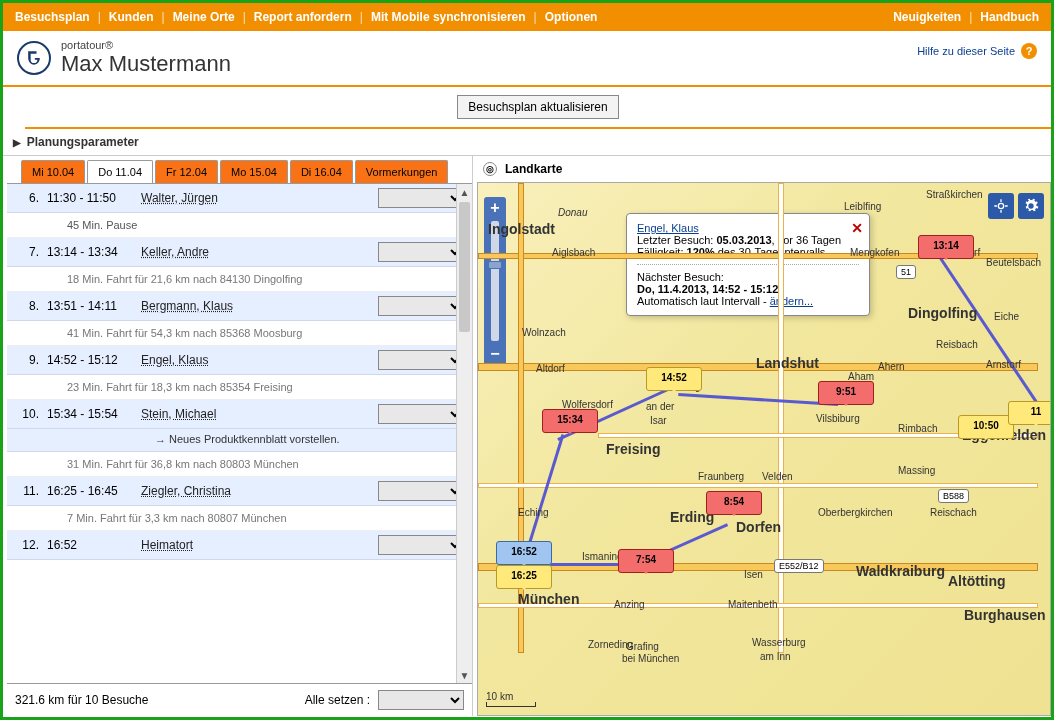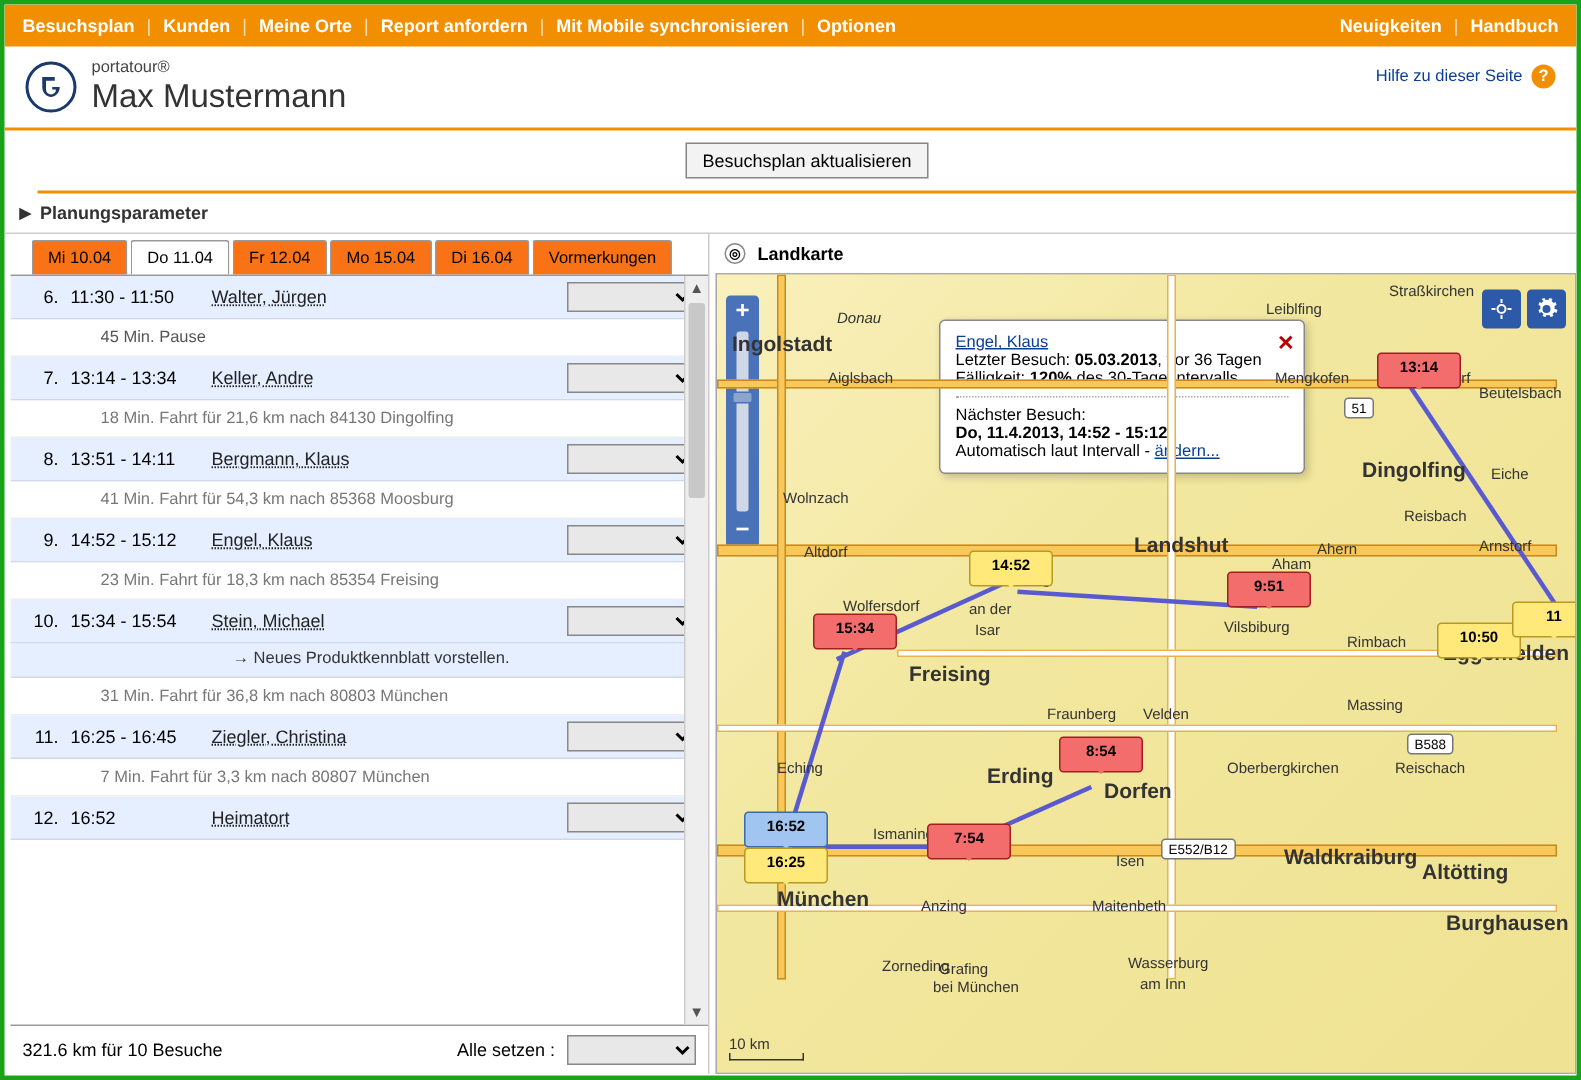--- a/index.html
+++ b/index.html
@@ -259,21 +259,21 @@
         <div class="city" style="left: 74px; top: 64px;">Aiglsbach</div>
         <div class="city" style="left: 448px; top: 6px;">Straßkirchen</div>
         <div class="city" style="left: 366px; top: 18px;">Leiblfing</div>
         <div class="city" style="left: 44px; top: 144px;">Wolnzach</div>
         <div class="city citybig" style="left: 278px; top: 172px;">Landshut</div>
         <div class="city" style="left: 84px; top: 216px;">Wolfersdorf</div>
         <div class="city" style="left: 178px; top: 198px;">Moosburg</div>
         <div class="city" style="left: 168px; top: 218px;">an der</div>
         <div class="city" style="left: 172px; top: 232px;">Isar</div>
         <div class="city citybig" style="left: 128px; top: 258px;">Freising</div>
-        <div class="city citybig" style="left: 180px; top: 326px;">Erding</div>
+        <div class="city citybig" style="left: 192px; top: 326px;">Erding</div>
         <div class="city" style="left: 220px; top: 288px;">Fraunberg</div>
         <div class="city" style="left: 284px; top: 288px;">Velden</div>
         <div class="city" style="left: 338px; top: 230px;">Vilsbiburg</div>
         <div class="city citybig" style="left: 258px; top: 336px;">Dorfen</div>
         <div class="city citybig" style="left: 40px; top: 408px;">München</div>
         <div class="city" style="left: 104px; top: 368px;">Ismaning</div>
         <div class="city" style="left: 40px; top: 324px;">Eching</div>
         <div class="city" style="left: 136px; top: 416px;">Anzing</div>
         <div class="city" style="left: 266px; top: 386px;">Isen</div>
         <div class="city" style="left: 110px; top: 456px; text-align: right;">Zorneding</div>

